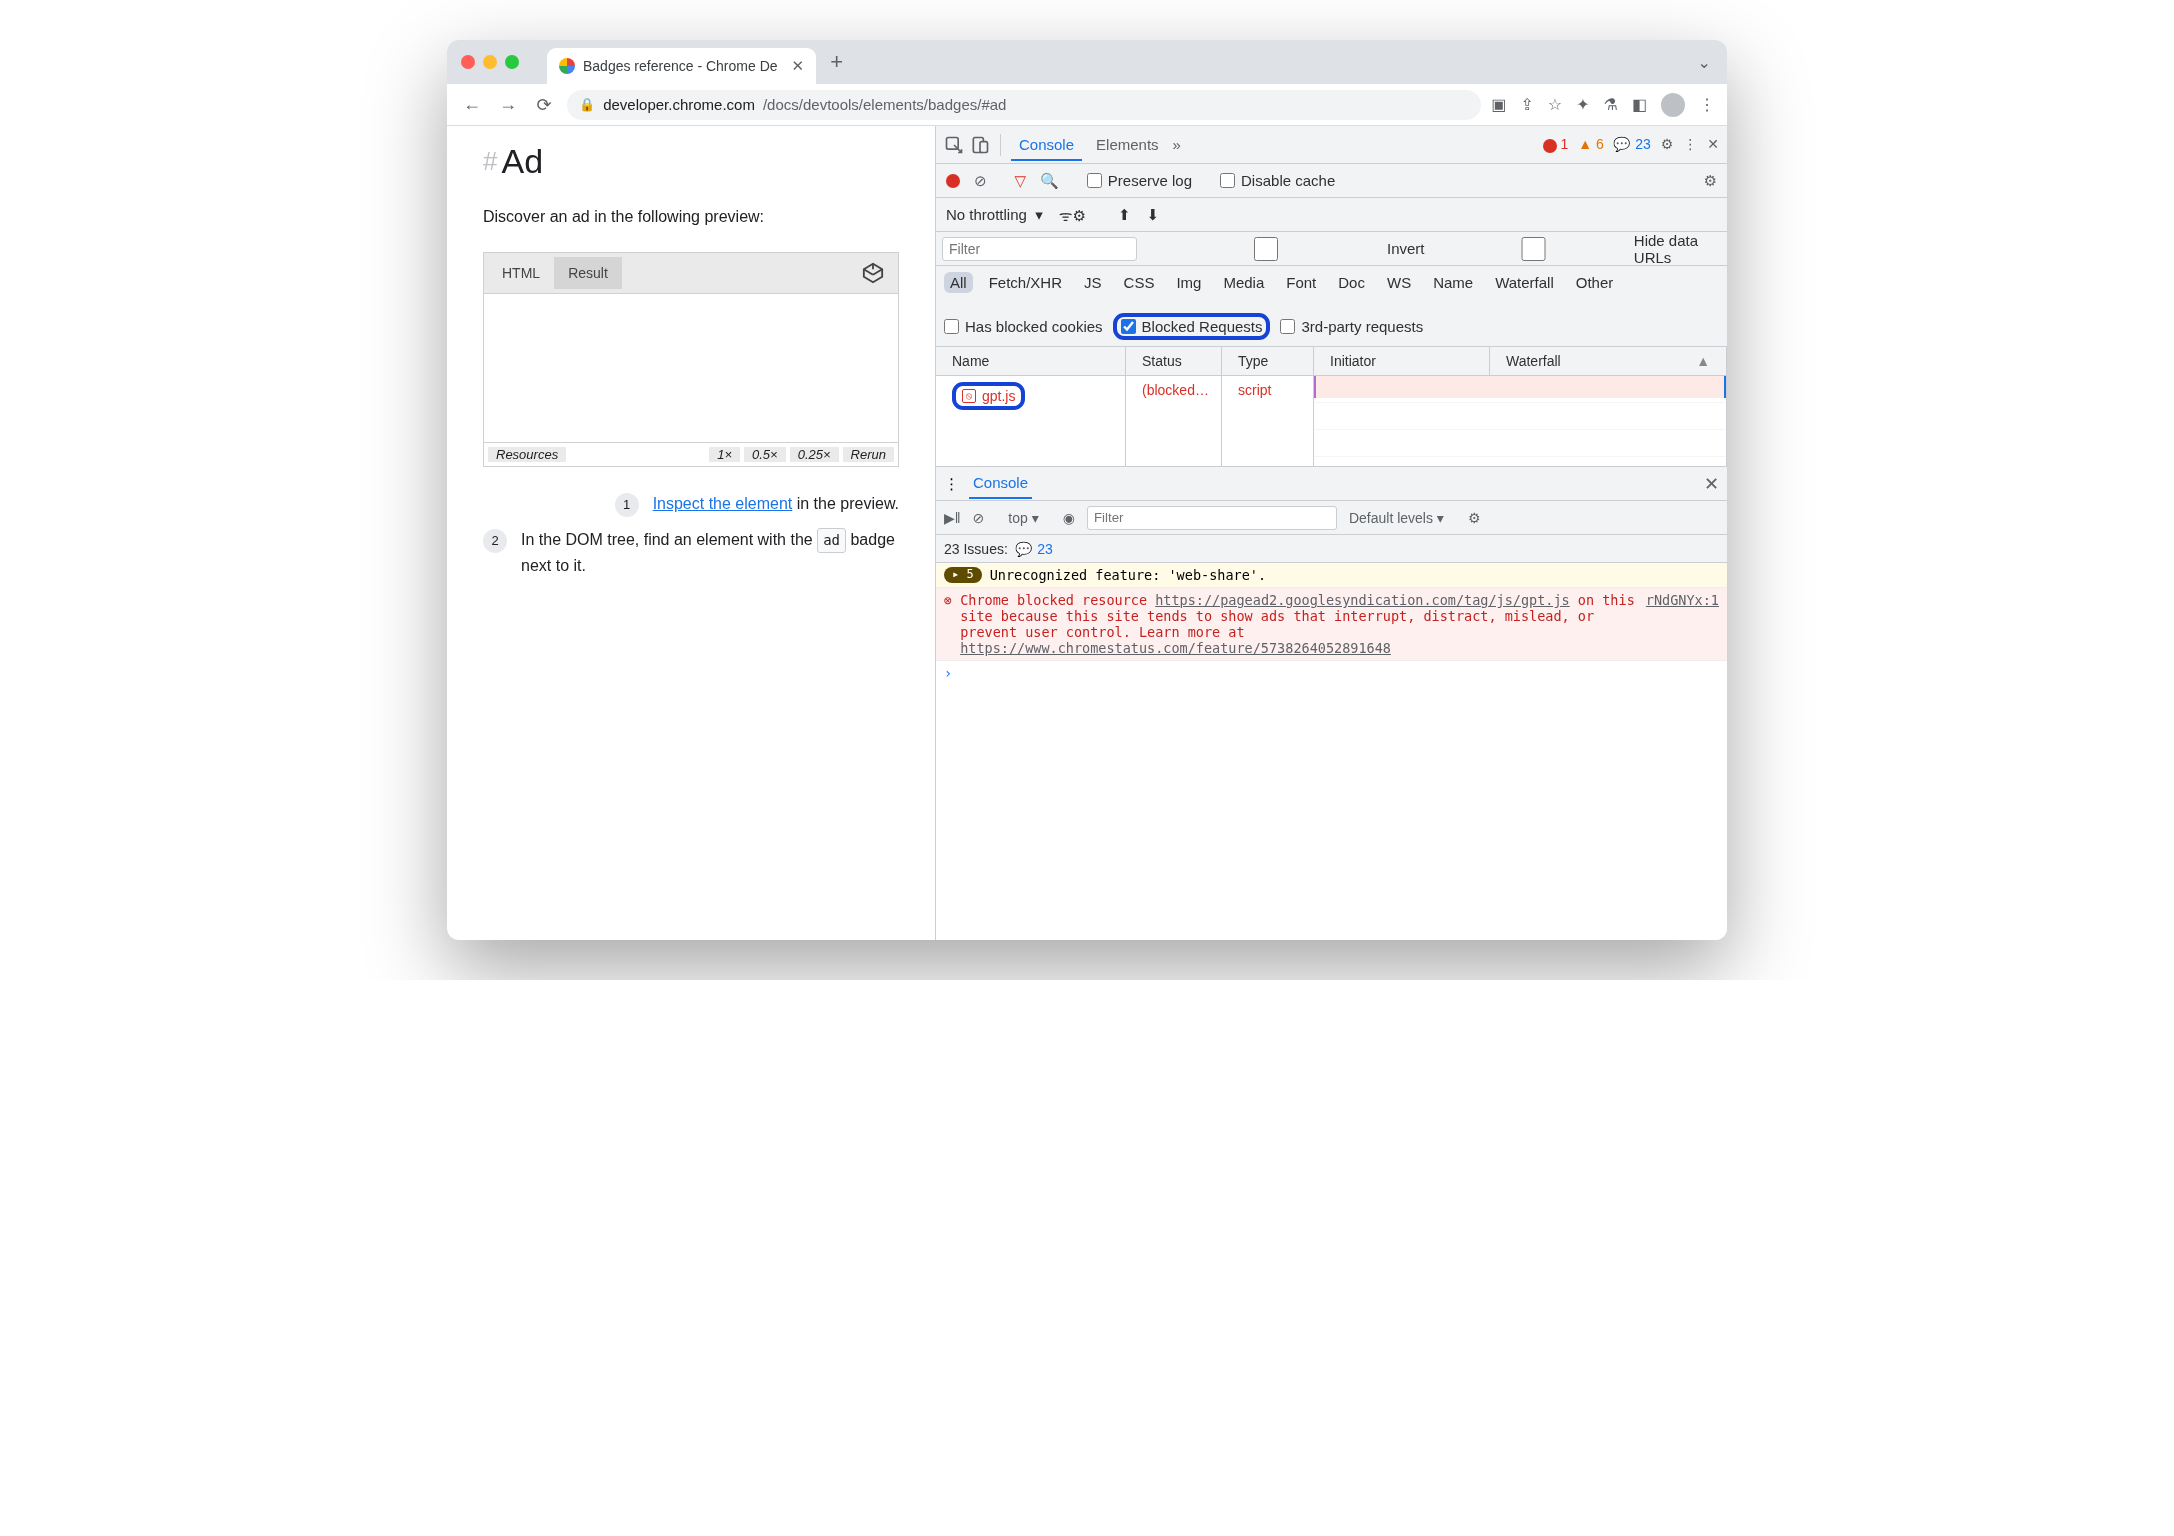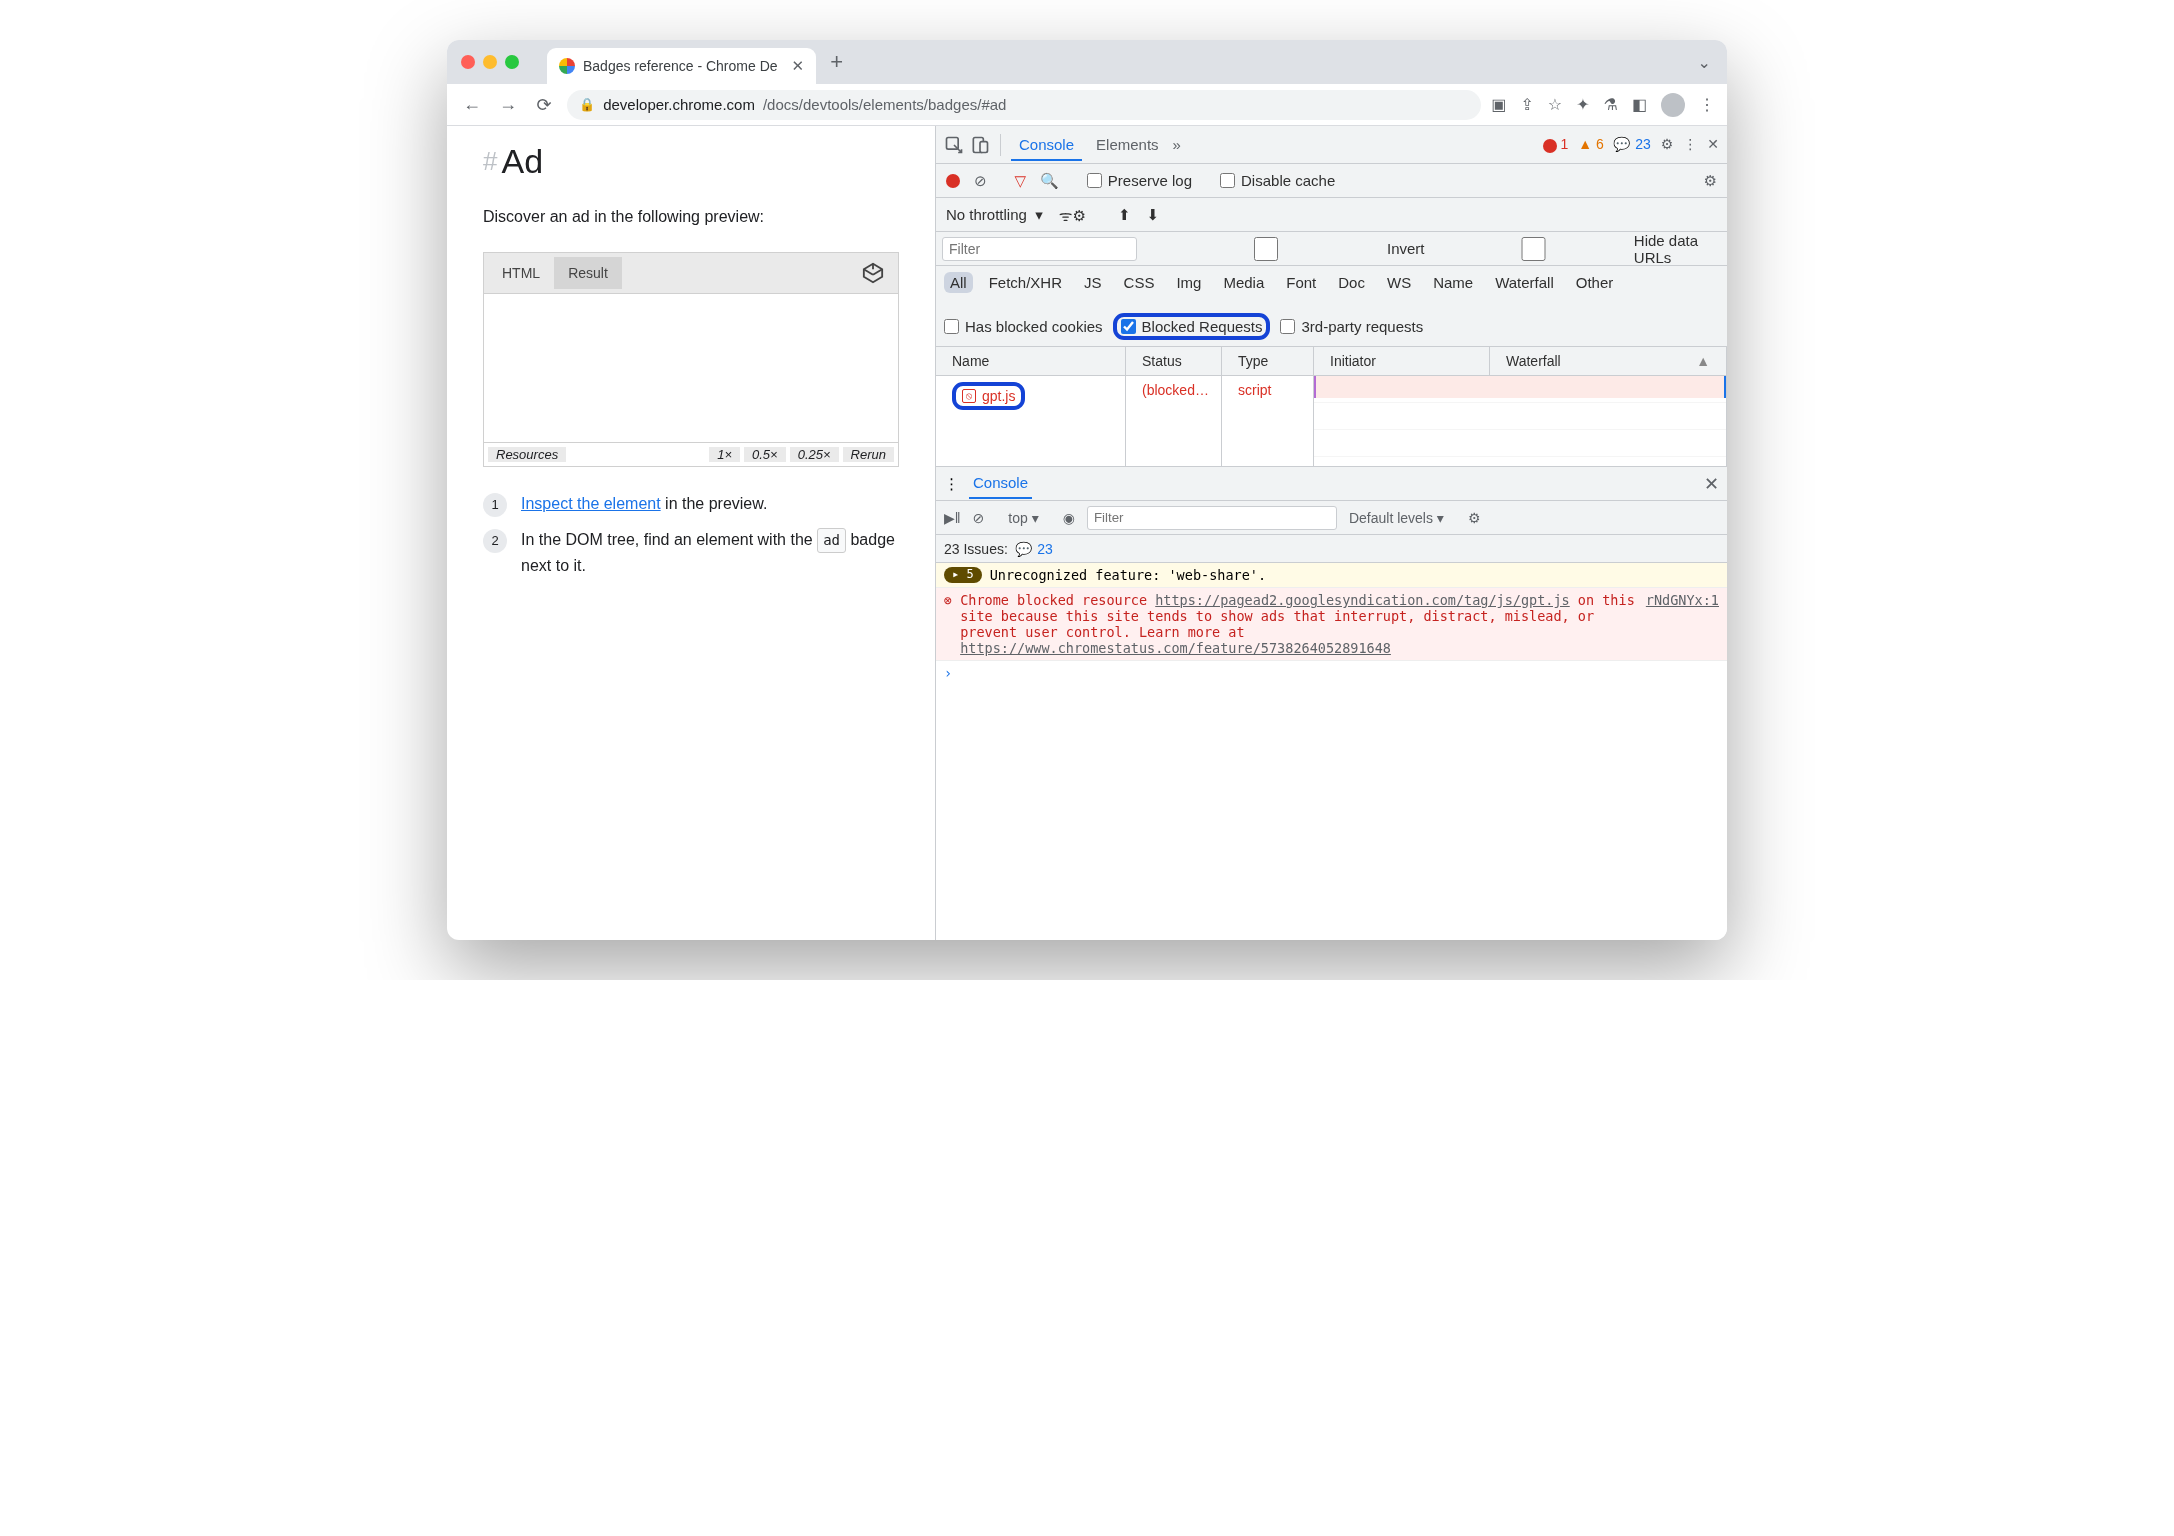--- a/index.html
+++ b/index.html
@@ -40,21 +40,21 @@
 .preview .tabs{background:#eaeaea;display:flex;align-items:center;padding:4px;}
 .preview .ptab{padding:8px 14px;font-size:14px;color:#444;}
 .preview .ptab.active{background:#d5d5d5;}
 .preview .cp{margin-left:auto;margin-right:10px;color:#555;}
 .preview .body{height:150px;border-top:1px solid #d0d0d0;border-bottom:1px solid #d0d0d0;background:#fff;}
 .preview .foot{display:flex;gap:4px;padding:4px;font-size:13px;}
 .preview .foot span{background:#eaeaea;padding:0 8px;font-style:italic;}
 .preview .foot .sp{margin-left:auto;}
 
 ol{list-style:none;counter-reset:step;}
-ol li{counter-increment:step;display:flex;gap:14px;line-height:1.6;margin-bottom:10px;}
+ol li{counter-increment:step;display:flex;gap:14px;line-height:1.6;margin-bottom:10px;justify-content:flex-end;}
 ol li::before{content:counter(step);width:24px;height:24px;border-radius:50%;background:#e8eaed;display:flex;align-items:center;justify-content:center;font-size:13px;flex-shrink:0;margin-top:2px;}
 
 
 .dtbar{height:38px;background:#f1f3f4;border-bottom:1px solid #cacdd1;display:flex;align-items:center;padding:0 8px;gap:6px;font-size:15px;color:#5f6368;}
 .dtbar .sep{width:1px;height:22px;background:#cacdd1;margin:0 4px;}
 .dttab{padding:8px 8px;color:#5f6368;}
 .dttab.active{color:#1a73e8;border-bottom:2px solid #1a73e8;padding-bottom:6px;}
 .counts{margin-left:auto;display:flex;gap:10px;align-items:center;font-size:14px;}
 .errc{color:#d93025}.warnc{color:#e37400}.msgc{color:#1a73e8}
 .circ{width:14px;height:14px;border-radius:50%;display:inline-block;vertical-align:middle;}

